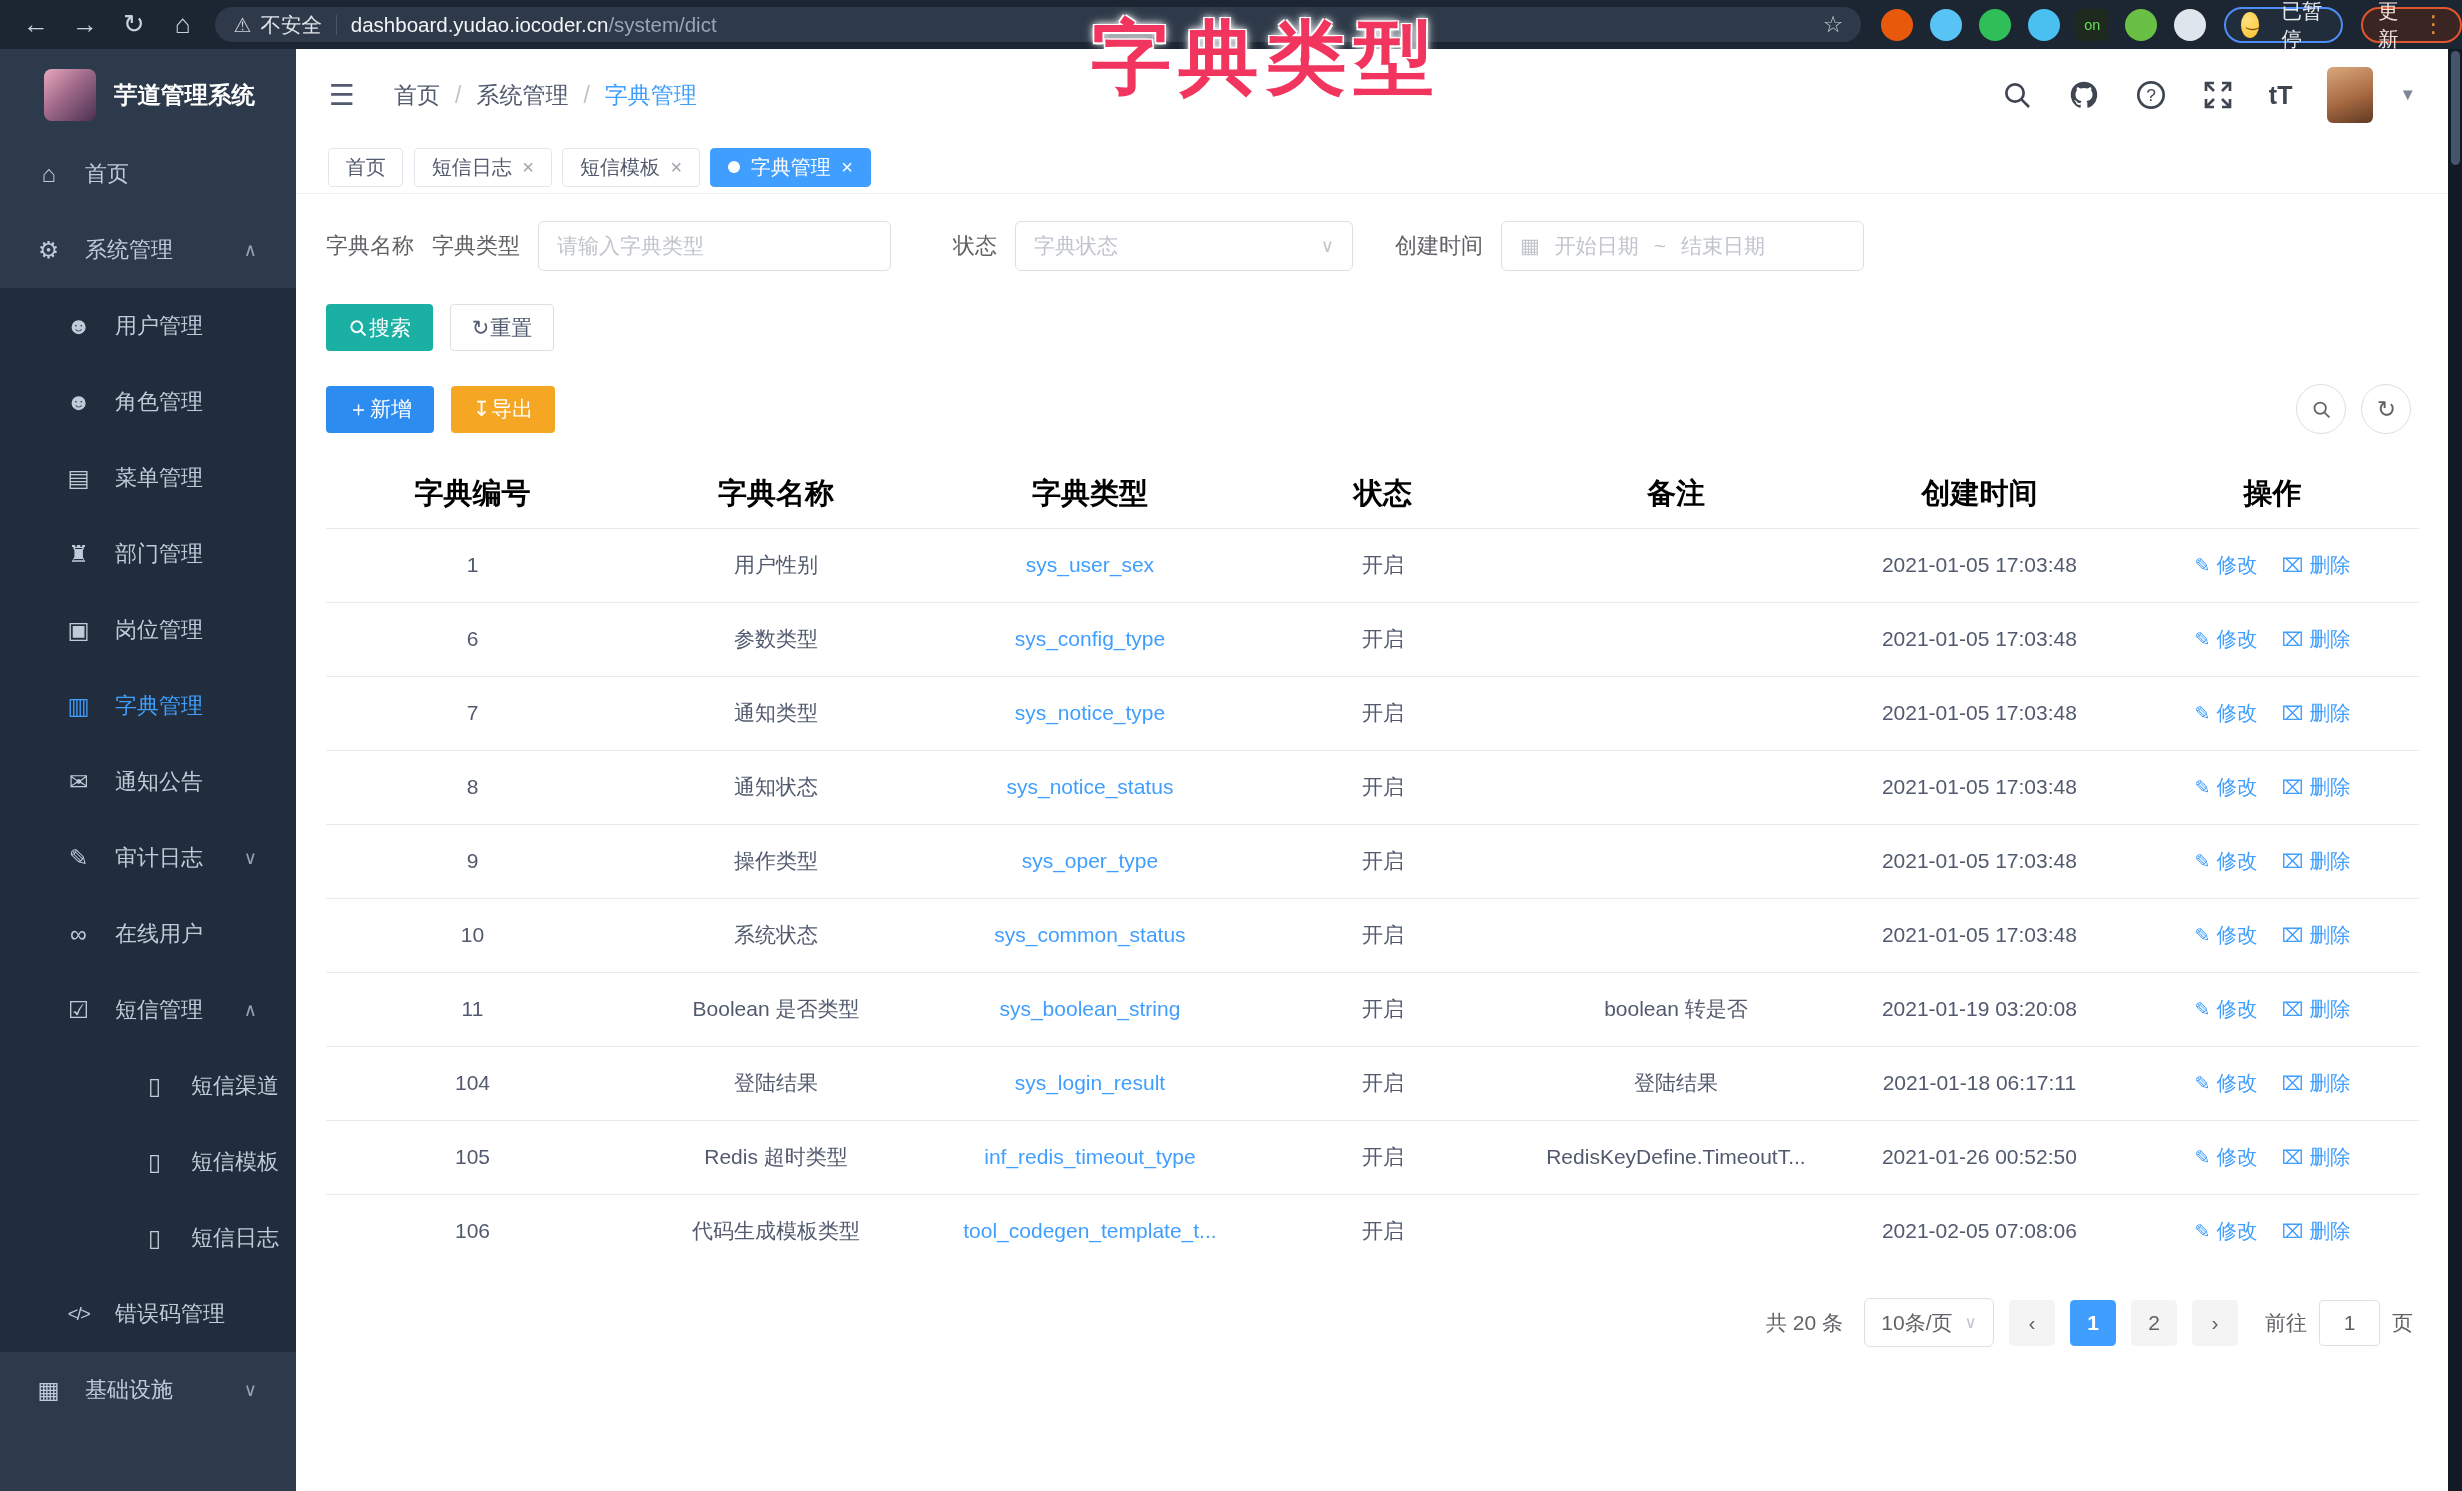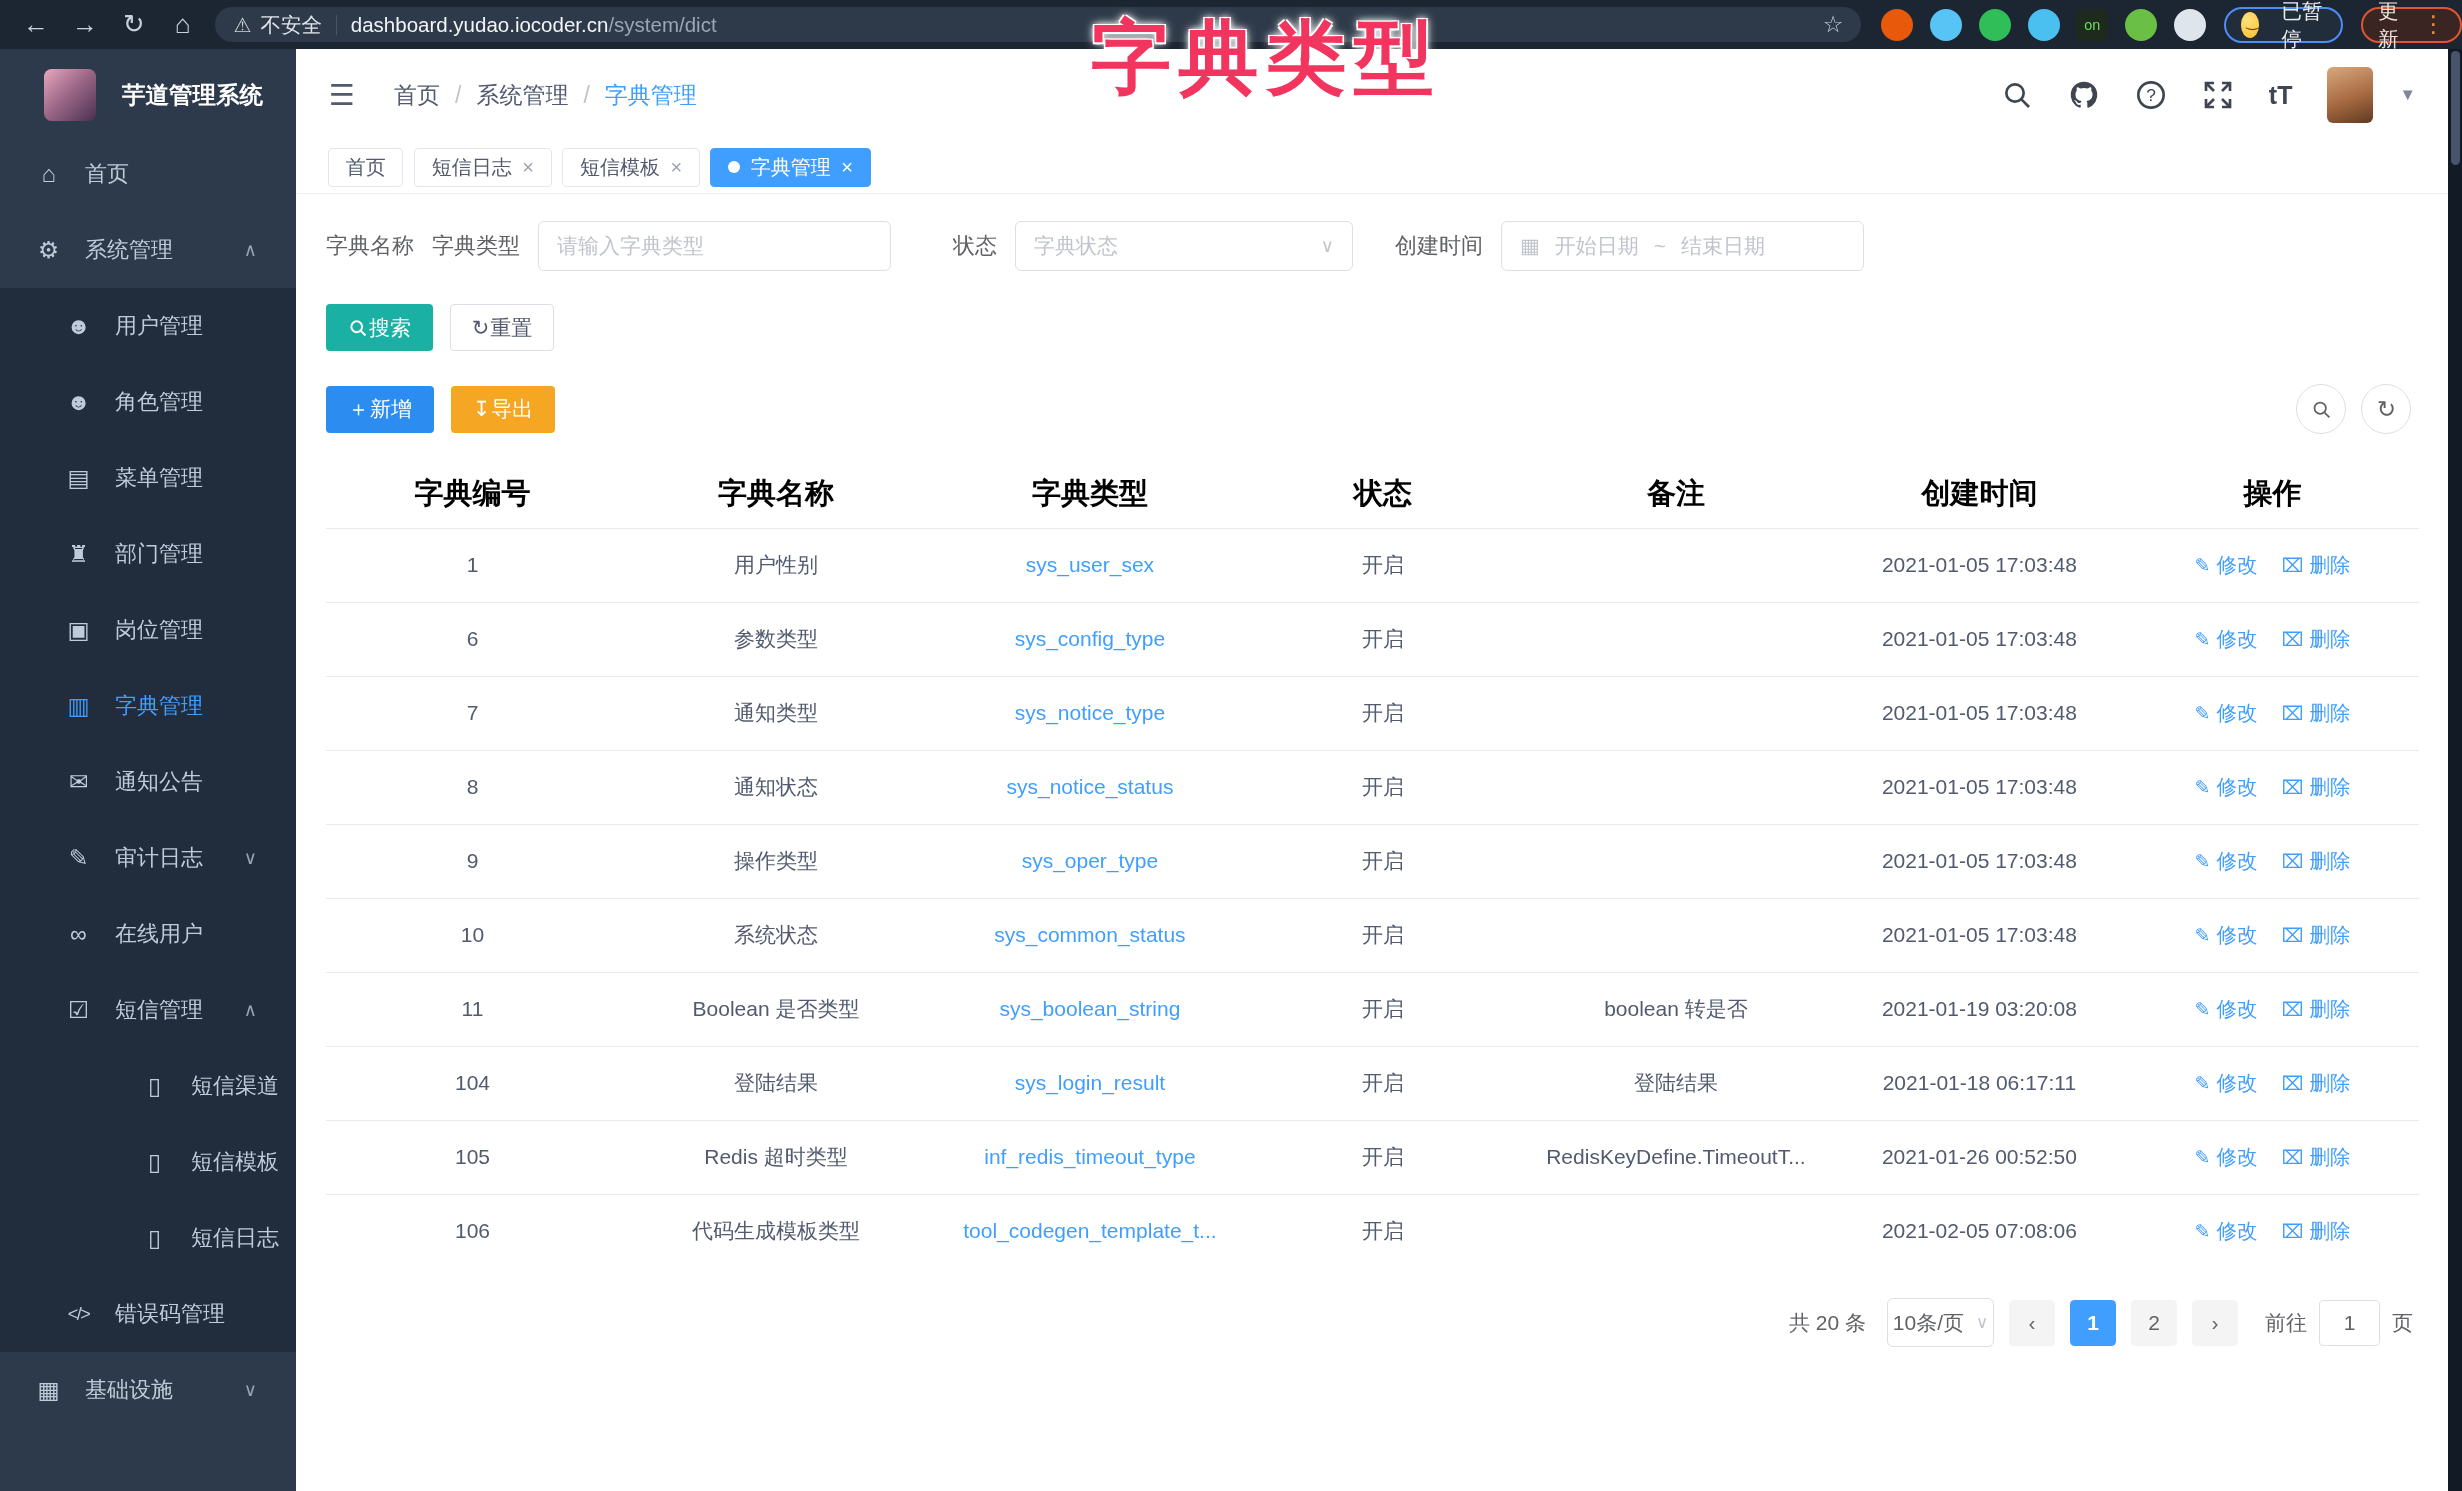--- a/index.html
+++ b/index.html
@@ -25,21 +25,21 @@
   .emoji { width:26px; height:26px; border-radius:50%; background:radial-gradient(circle at 35% 30%, #ffe17d, #fbc02d); position:relative; }
   .emoji::after { content:"‿"; position:absolute; left:6px; top:0px; font-size:15px; color:#7a4b00; }
   .dots { color:#e98f3c; font-size:23px; }
 
   
   .overlay { position:absolute; left:1091px; top:4.6px; z-index:60; font-size:80px; font-weight:bold; letter-spacing:7.6px; white-space:nowrap; color:#f2355f;
     text-shadow: 0 0 6px #fff, 0 0 10.6px #fff, 1.5px 1.5px 0 #fff, -1.5px -1.5px 0 #fff, 1.5px -1.5px 0 #fff, -1.5px 1.5px 0 #fff; }
 
   
   .sidebar { position:absolute; left:0; top:49px; width:296px; height:1443px; background:#2d3a4b; z-index:5; }
-  .logo-row { display:flex; align-items:center; gap:26px; padding:20px 0 15px 44px; }
+  .logo-row { display:flex; align-items:center; gap:18px; padding:20px 0 15px 44px; }
   .logo-img { width:52px; height:52px; border-radius:7.6px; background:linear-gradient(135deg,#e8a8bd 0%,#a06a8a 45%,#4a3050 100%); }
   .logo-title { color:#fff; font-size:23.5px; font-weight:bold; }
   .menu-item { height:76px; display:flex; align-items:center; color:#bfcbd9; font-size:22px; cursor:pointer; position:relative; }
   .menu-item .mi { width:33px; text-align:center; margin-right:20px; font-size:23.5px; flex:0 0 33px; }
   .menu-item.lvl0 { padding-left:32px; }
   .menu-item.lvl1 { padding-left:62px; background:#212c3c; }
   .menu-item.lvl2 { padding-left:138px; background:#212c3c; }
   .menu-item.active { color:#409eff; }
   .chev { position:absolute; right:39px; font-size:18px; color:#97a3b3; }
   .mi.code-mi { font-size:18px; letter-spacing:-1.5px; }
@@ -93,21 +93,21 @@
 
   table { width:100%; border-collapse:collapse; margin-top:26px; font-size:21px; color:#515a6e; table-layout:fixed; }
   thead th { font-weight:bold; color:#000000; height:68px; font-size:29px; text-align:center; }
   tbody td { height:74px; text-align:center; border-top:0.8px solid #e8eaec; font-weight:normal; }
   td.link, .act { color:#409eff; cursor:pointer; }
   .act { display:inline-flex; align-items:center; gap:6px; margin:0 12px; font-size:20.5px; }
   .aicon { font-size:19px; }
 
   .pager { display:flex; align-items:center; justify-content:flex-end; gap:15px; margin-top:30px; font-size:21px; color:#606266; padding-right:6px; }
   .ptotal { margin-right:6px; }
-  .psize { width:107px; height:49px; border:1.5px solid #dcdfe6; border-radius:6px; display:flex; align-items:center; justify-content:center; gap:12px; color:#606266; background:#fff; }
+  .psize { width:130px; height:49px; border:1.5px solid #dcdfe6; border-radius:6px; display:flex; align-items:center; justify-content:center; gap:12px; color:#606266; background:#fff; }
   .psize .sel-caret { color:#c0c4cc; font-size:16.7px; }
   .pbtn { min-width:46px; height:46px; border-radius:4.6px; background:#f4f4f5; display:flex; align-items:center; justify-content:center; color:#606266; padding:0 7.6px; cursor:pointer; }
   .pbtn.active { background:#409eff; color:#fff; font-weight:bold; }
   .goto { display:flex; align-items:center; gap:12px; margin-left:12px; }
   .ginput { width:61px; height:46px; border:1.5px solid #dcdfe6; border-radius:4.6px; text-align:center; font-size:21px; color:#606266; background:#fff; font-family:inherit; }
 </style>
 </head>
 <body>
 
 <div class="browser">

